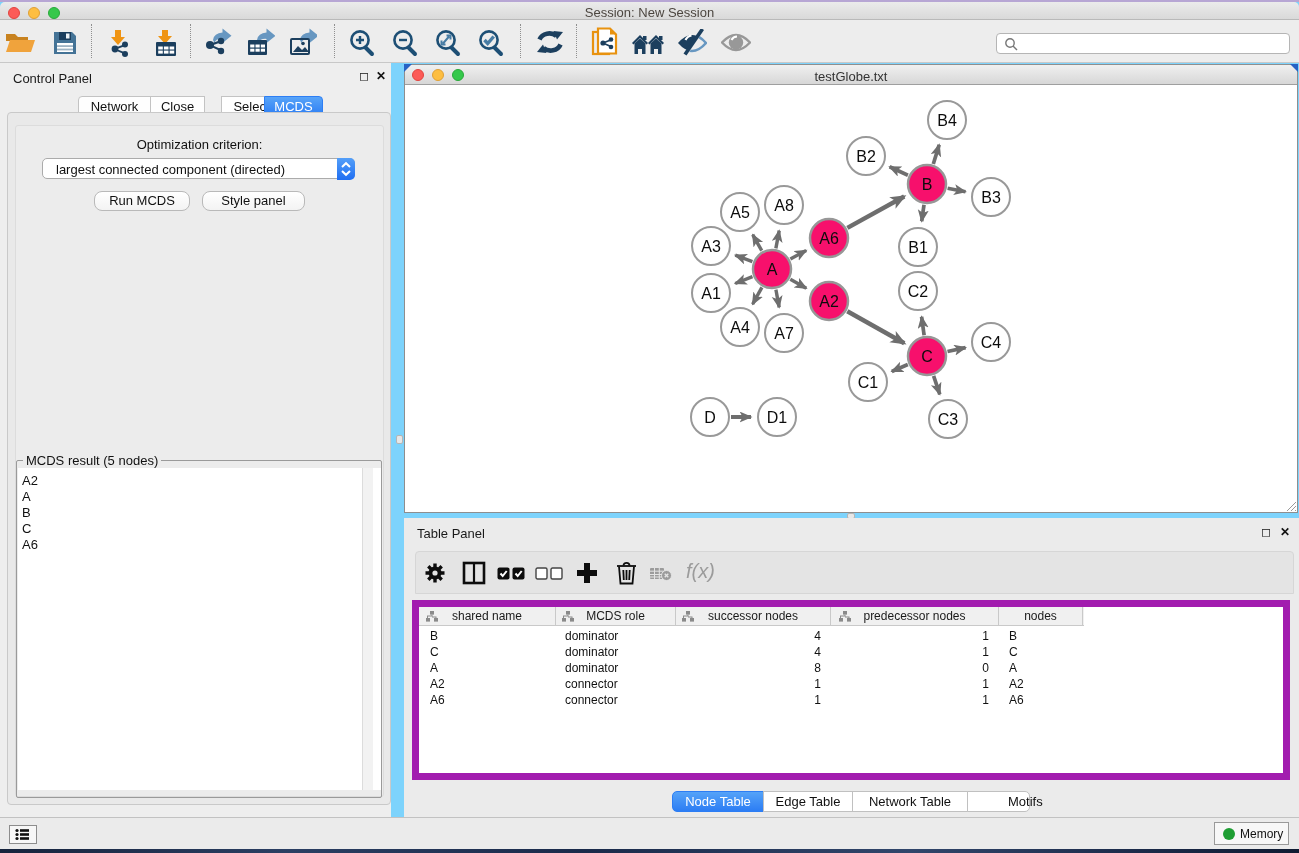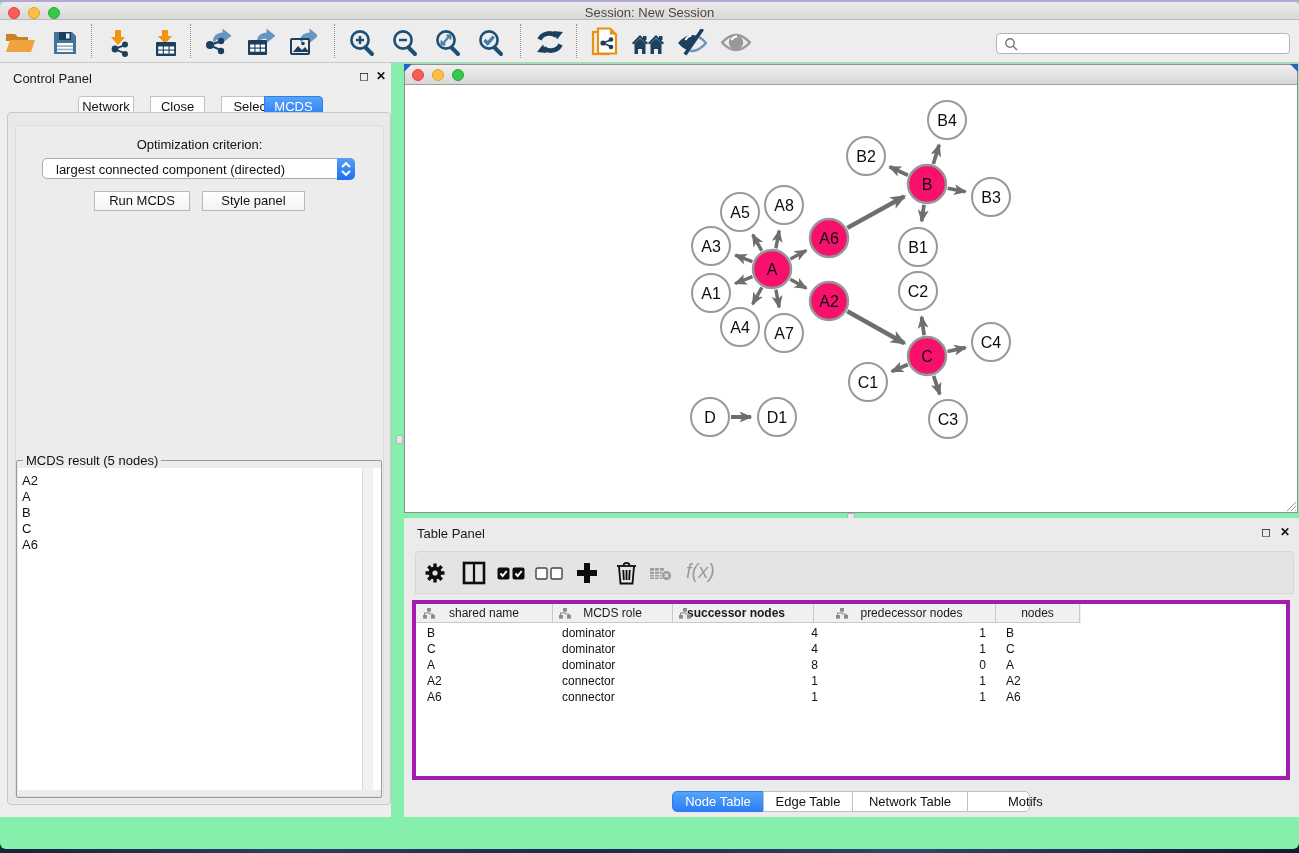--- a/index.html
+++ b/index.html
@@ -1,18 +1,18 @@
 <!DOCTYPE html>
 <html><head>
 <meta charset="utf-8">
 <style>
 * { margin:0; padding:0; box-sizing:border-box; }
 html,body { width:1299px; height:853px; overflow:hidden; }
 body { font-family:"Liberation Sans", sans-serif; position:relative; background:linear-gradient(90deg,#16233c,#2b3f63 22%,#1a2a4a 45%,#31466b 70%,#1b2a49 88%,#0f1b32); }
-#app { position:absolute; left:0; top:0; width:1299px; height:849px; background:#86efac; border-radius:0 0 6px 6px; }
+#app { position:absolute; left:0; top:0; width:1299px; height:849px; background:#7dd3fc; border-radius:0 0 6px 6px; }
 .abs { position:absolute; }
 
 #desktop { position:absolute; left:0; top:0; width:1299px; height:2px; background:#b7a6d4; }
 #titlebar { position:absolute; left:0; top:2px; width:1299px; height:18px;
   background:linear-gradient(#ebebeb,#d9d9d9); border-bottom:1px solid #b9b9b9;
   border-radius:5px 5px 0 0; }
 #titlebar .t { position:absolute; left:0; right:0; top:3px; text-align:center; font-size:13px; color:#4c4640; }
 .tl { position:absolute; top:5px; width:12px; height:12px; border-radius:50%; }
 #titlebar .r { left:8px;  background:#fc5b57; border:1px solid #e2443f; }
 #titlebar .y { left:28px; background:#fdbe41; border:1px solid #e0a035; }
@@ -28,21 +28,21 @@
   text-align:center; line-height:19px; }
 .tab.sel { background:linear-gradient(#58a4f8,#2d7ef4); color:#fff; border-color:#2d7ef4; }
 #tpcontent { position:absolute; left:7px; top:49px; width:384px; height:693px; background:#e9e9e9; border:1px solid #c9c9c9; border-radius:4px; }
 #mcdspanel { position:absolute; left:7px; top:12px; width:369px; height:672px; background:#ececec; border:1px solid #dcdcdc; border-radius:3px; }
 #optlabel { position:absolute; left:0; width:100%; top:11px; text-align:center; font-size:13px; color:#111; }
 #combo { position:absolute; left:26px; top:32px; width:313px; height:21px; background:#fff; border:1px solid #ababab; border-radius:5px; }
 #combo .txt { position:absolute; left:13px; top:3px; font-size:13px; color:#111; }
 #combo .step { position:absolute; right:-1px; top:-1px; width:18px; height:22px; border-radius:0 5px 5px 0;
   background:linear-gradient(#549ff9,#1f6ef2); }
 #combo .step svg { position:absolute; left:3px; top:3px; }
-.btn { position:absolute; height:20px; background:linear-gradient(#ffffff,#f3f3f3); border:1px solid #b9b9b9; border-radius:0;
+.btn { position:absolute; height:20px; background:linear-gradient(#ffffff,#f3f3f3); border:1px solid #b9b9b9; border-radius:8px;
   font-size:13px; color:#111; text-align:center; line-height:18px; }
 #fieldset { position:absolute; left:8px; top:347px; width:366px; height:338px; border:1px solid #9a9a9a; border-radius:2px; }
 #fieldset .leg { position:absolute; left:6px; top:-8px; background:#ececec; padding:0 3px; font-size:13px; color:#111; }
 #fieldset .list { position:absolute; left:1px; top:7px; width:363px; height:322px; background:#fff; font-size:13px; color:#111; padding:5px 0 0 4px; line-height:16px; }
 #fieldset .sb { position:absolute; left:345px; top:7px; width:11px; height:322px; background:#f2f2f2; border-left:1px solid #dcdcdc; }
 
 #netwin { position:absolute; left:404px; top:64px; width:894px; height:449px; background:#fff; border:1px solid #8e8e8e; }
 #netbar { position:absolute; left:0; top:0; width:892px; height:20px; background:linear-gradient(#f0f0f0,#d7d7d7); border-bottom:1px solid #9f9f9f; }
 #netbar .t { position:absolute; left:0; right:0; top:4px; text-align:center; font-size:13px; color:#333; }
 #netbar .r { left:7px;  background:#fc5b57; border:1px solid #e2443f; top:4px; }
@@ -50,21 +50,21 @@
 #netbar .g { left:47px; background:#35c84b; border:1px solid #29a93a; top:4px; }
 #graph { position:absolute; }
 .nw { fill:#ffffff; stroke:#999999; stroke-width:2; }
 .np { fill:#f7106c; stroke:#979797; stroke-width:2.5; }
 .nl { font-family:"Liberation Sans",sans-serif; font-size:16px; fill:#0c0c0c; text-anchor:middle; }
 #graph line { stroke:#6e6e6e; }
 
 #tablepanel { position:absolute; left:404px; top:518px; width:895px; height:299px; background:#ebebeb; }
 #tablepanel .hdr { position:absolute; left:13px; top:8px; font-size:13px; color:#1a1a1a; }
 #ttoolbar { position:absolute; left:11px; top:33px; width:879px; height:43px; background:#e4e4e4; border:1px solid #d6d6d6; border-radius:4px 4px 0 0; }
-#tbl { position:absolute; left:8px; top:82px; width:878px; height:180px; background:#fff; border:4px solid #a21caf; }
+#tbl { position:absolute; left:8px; top:82px; width:878px; height:180px; background:#fff; border:7px solid #a21caf; }
 #thead { position:absolute; left:0; top:0; width:665px; height:19px; background:#f0f0f0; border-bottom:1px solid #c9c9c9; }
 .th { position:absolute; top:0; height:19px; border-right:1px solid #c9c9c9; font-size:12px; color:#1a1a1a; text-align:center; line-height:19px; }
 .orgicon { position:absolute; top:4px; }
 .cell { position:absolute; font-size:12px; color:#111; height:16px; line-height:16px; }
 #btabs { position:absolute; left:268px; top:273px; height:21px; }
 .btab { position:absolute; top:0; height:21px; background:#fff; border:1px solid #c0c0c0; font-size:13px; color:#111; text-align:center; line-height:20px; }
 .btab.sel { background:linear-gradient(#55a3f8,#2c7df4); color:#fff; border-color:#2c7df4; }
 
 #statusbar { position:absolute; left:0; top:817px; width:1299px; height:32px; background:#ebebeb; border-top:1px solid #c2c2c2; }
 #listbtn { position:absolute; left:9px; top:7px; width:28px; height:19px; background:#f7f7f7; border:1px solid #8d8d8d; }
@@ -232,21 +232,21 @@
       <circle cx="6" cy="6" r="4.2" fill="none" stroke="#777" stroke-width="1.4"></circle>
       <path d="M9 9 l4 4" stroke="#777" stroke-width="1.4"></path>
     </svg>
   </div>
 </div>
 <div id="cpanel">
   <div class="hdr">Control Panel</div>
   <span class="winbtns" style="left:359px; top:6px;">◻</span>
   <span class="winbtns" style="left:376px; top:6px; font-weight:bold;">✕</span>
   <div id="tabs">
-    <div class="tab" style="left:0; width:56px; border-radius:4px 0 0 4px;">Network</div>
+    <div class="tab" style="left:0; width:73px; border-radius:4px 0 0 4px;">Network</div>
     <div class="tab" style="left:72px; width:55px;">Close</div>
     <div class="tab" style="left:126px; width:61px;margin-left:17px;">Select</div>
     <div class="tab sel" style="left:186px; width:59px; border-radius:0 4px 4px 0;text-align:center;">MCDS</div>
   </div>
   <div id="tpcontent">
     <div id="mcdspanel">
       <div id="optlabel">Optimization criterion:</div>
       <div id="combo">
         <div class="txt">largest connected component (directed)</div>
         <div class="step">
@@ -266,20 +266,21 @@
     </div>
   </div>
 </div>
 <div class="grip" style="left:396px; top:435px; width:7px; height:9px;"></div>
 <div class="grip" style="left:847px; top:513px; width:8px; height:6px;"></div>
 <div id="netwin">
   <div id="netbar">
     <span class="tl r"></span>
         <span class="tl y"></span>
         <span class="tl g"></span>
+    <div class="t">testGlobe.txt</div>
   </div>
   <svg class="abs" style="left:-1px; top:-1px;" width="8" height="8" viewBox="0 0 8 8">
         <path d="M0 0 h8 L0 8 z" fill="#2762c4"></path>
       </svg>
   <svg class="abs" style="right:-1px; top:-1px;" width="8" height="8" viewBox="0 0 8 8">
         <path d="M0 0 h8 v8 z" fill="#2762c4"></path>
       </svg>
   <svg class="abs" style="right:0px; bottom:0px;" width="12" height="12" viewBox="0 0 12 12">
         <g stroke="#9a9a9a" stroke-width="1">
           <path d="M11 2 L2 11 M11 6 L6 11 M11 10 L10 11"></path>
@@ -412,21 +413,21 @@
           </g>
       <circle cx="16.5" cy="8.5" r="5" fill="#9b9b9b" stroke="#e4e4e4" stroke-width="1"></circle>
       <path d="M14.7 6.7 l3.6 3.6 M18.3 6.7 l-3.6 3.6" stroke="#e4e4e4" stroke-width="1.4"></path>
     </svg>
     <div class="abs" style="left:270px; top:8px; font-family:Liberation Sans, sans-serif; font-style:italic; font-size:20px; color:#9b9b9b;">f(x)</div>
   </div>
   <div id="tbl">
     <div id="thead">
       <div class="th" style="left:0; width:137px;">shared name</div>
       <div class="th" style="left:137px; width:120px;">MCDS role</div>
-      <div class="th" style="left:243px; width:155px;font-weight:bold;">successor nodes</div>
+      <div class="th" style="left:257px; width:155px;">successor nodes</div>
       <div class="th" style="left:412px; width:168px;">predecessor nodes</div>
       <div class="th" style="left:580px; width:84px;">nodes</div>
       <svg class="orgicon" style="left:7px;" width="12" height="11" viewBox="0 0 12 11">
             <g fill="#8a8a8a">
               <rect x="4" y="0" width="4" height="3.6"></rect>
               <rect x="0" y="7" width="4" height="3.6"></rect>
               <rect x="8" y="7" width="4" height="3.6"></rect>
               <path d="M5.5 3.6 h1 v2 h-4.5 v1.5 h-1 v-2.5 h4.5 z M6 5.6 h4.5 v2.5 h-1 v-1.5 h-3.5 z"></path>
             </g>
           </svg>
@@ -481,13 +482,29 @@
     <div class="cell" style="left:590px; top:69px;">A2</div>
     <div class="cell" style="left:590px; top:85px;">A6</div>
   </div>
   <div id="btabs">
     <div class="btab sel" style="left:0; width:92px; border-radius:5px 0 0 5px;">Node Table</div>
     <div class="btab" style="left:91px; width:90px;">Edge Table</div>
     <div class="btab" style="left:180px; width:116px;">Network Table</div>
     <div class="btab" style="left:295px; width:63px; border-radius:0 5px 5px 0;padding-left:40px;">Motifs</div>
   </div>
 </div>
+<div id="statusbar">
+  <div id="listbtn"><svg width="26" height="17" viewBox="0 0 26 17">
+          <g fill="#111">
+            <circle cx="7" cy="4.5" r="1.6"></circle>
+            <circle cx="7" cy="8.5" r="1.6"></circle>
+            <circle cx="7" cy="12.5" r="1.6"></circle>
+            <rect x="10" y="3.2" width="9" height="2.6"></rect>
+            <rect x="10" y="7.2" width="9" height="2.6"></rect>
+            <rect x="10" y="11.2" width="9" height="2.6"></rect>
+          </g>
+        </svg></div>
+  <div id="membtn">
+        <span class="dot"></span>
+        <span class="mt">Memory</span>
+      </div>
+</div>
 </div>
 
 </body></html>

